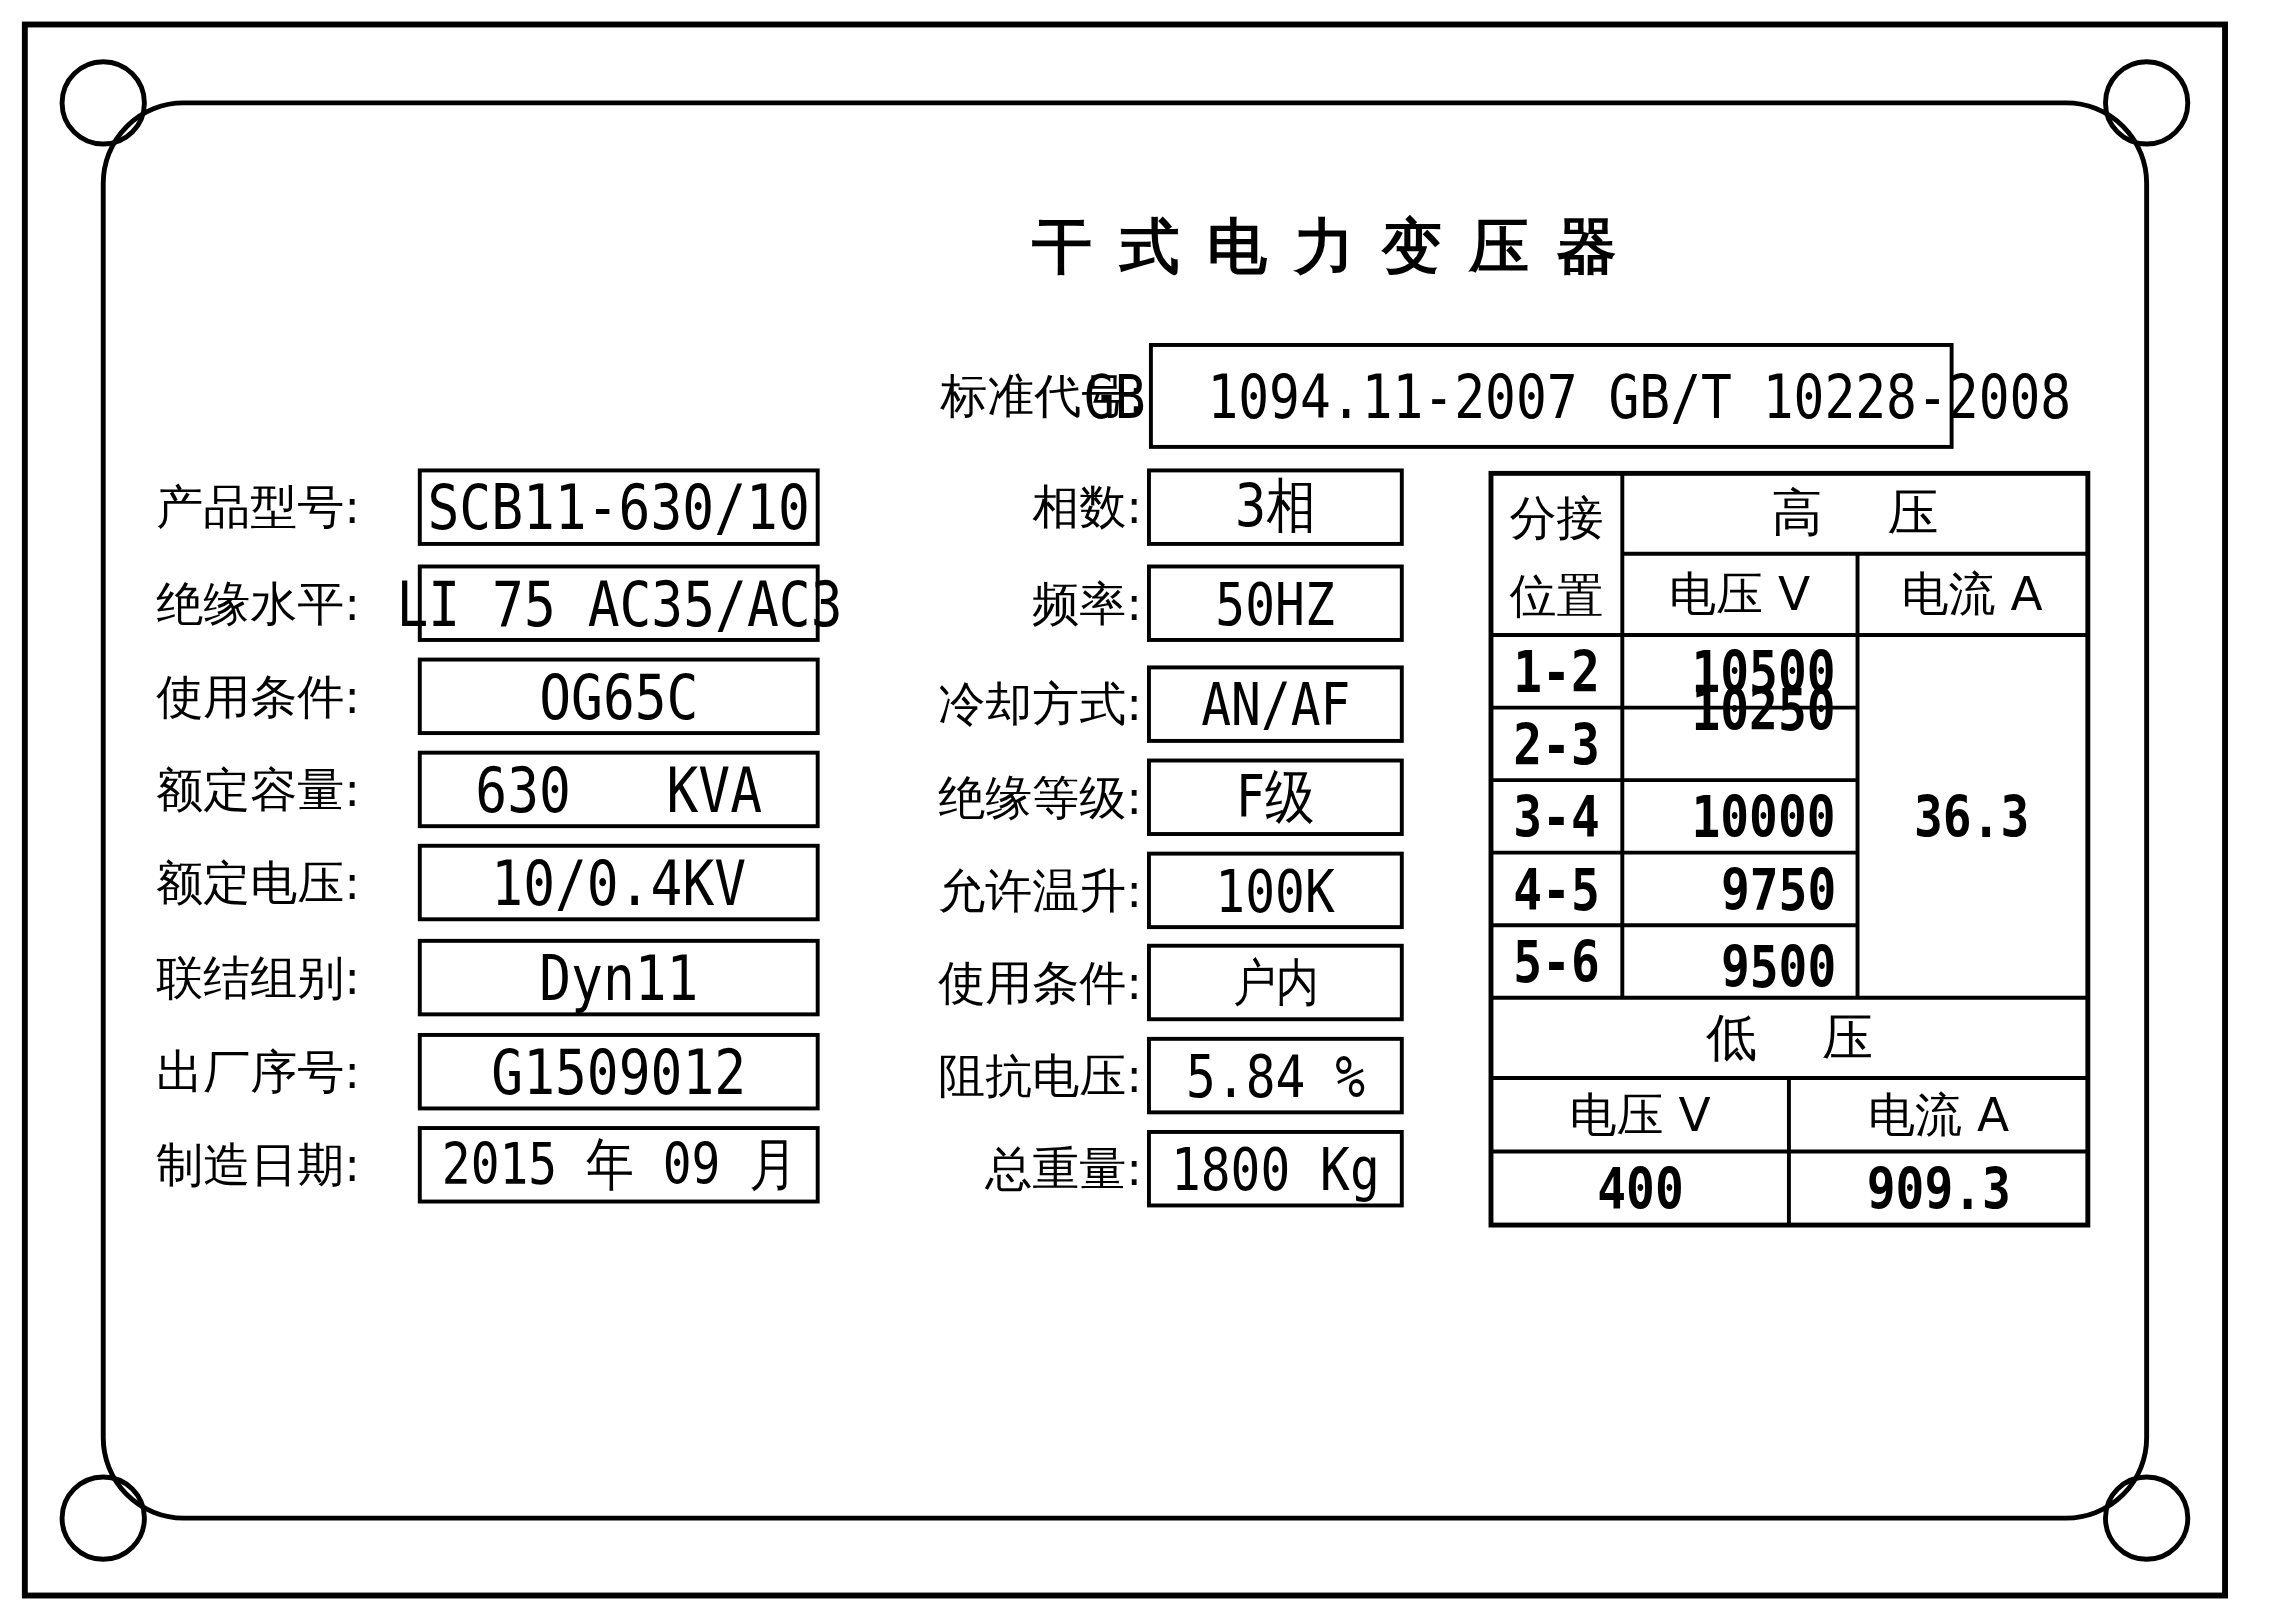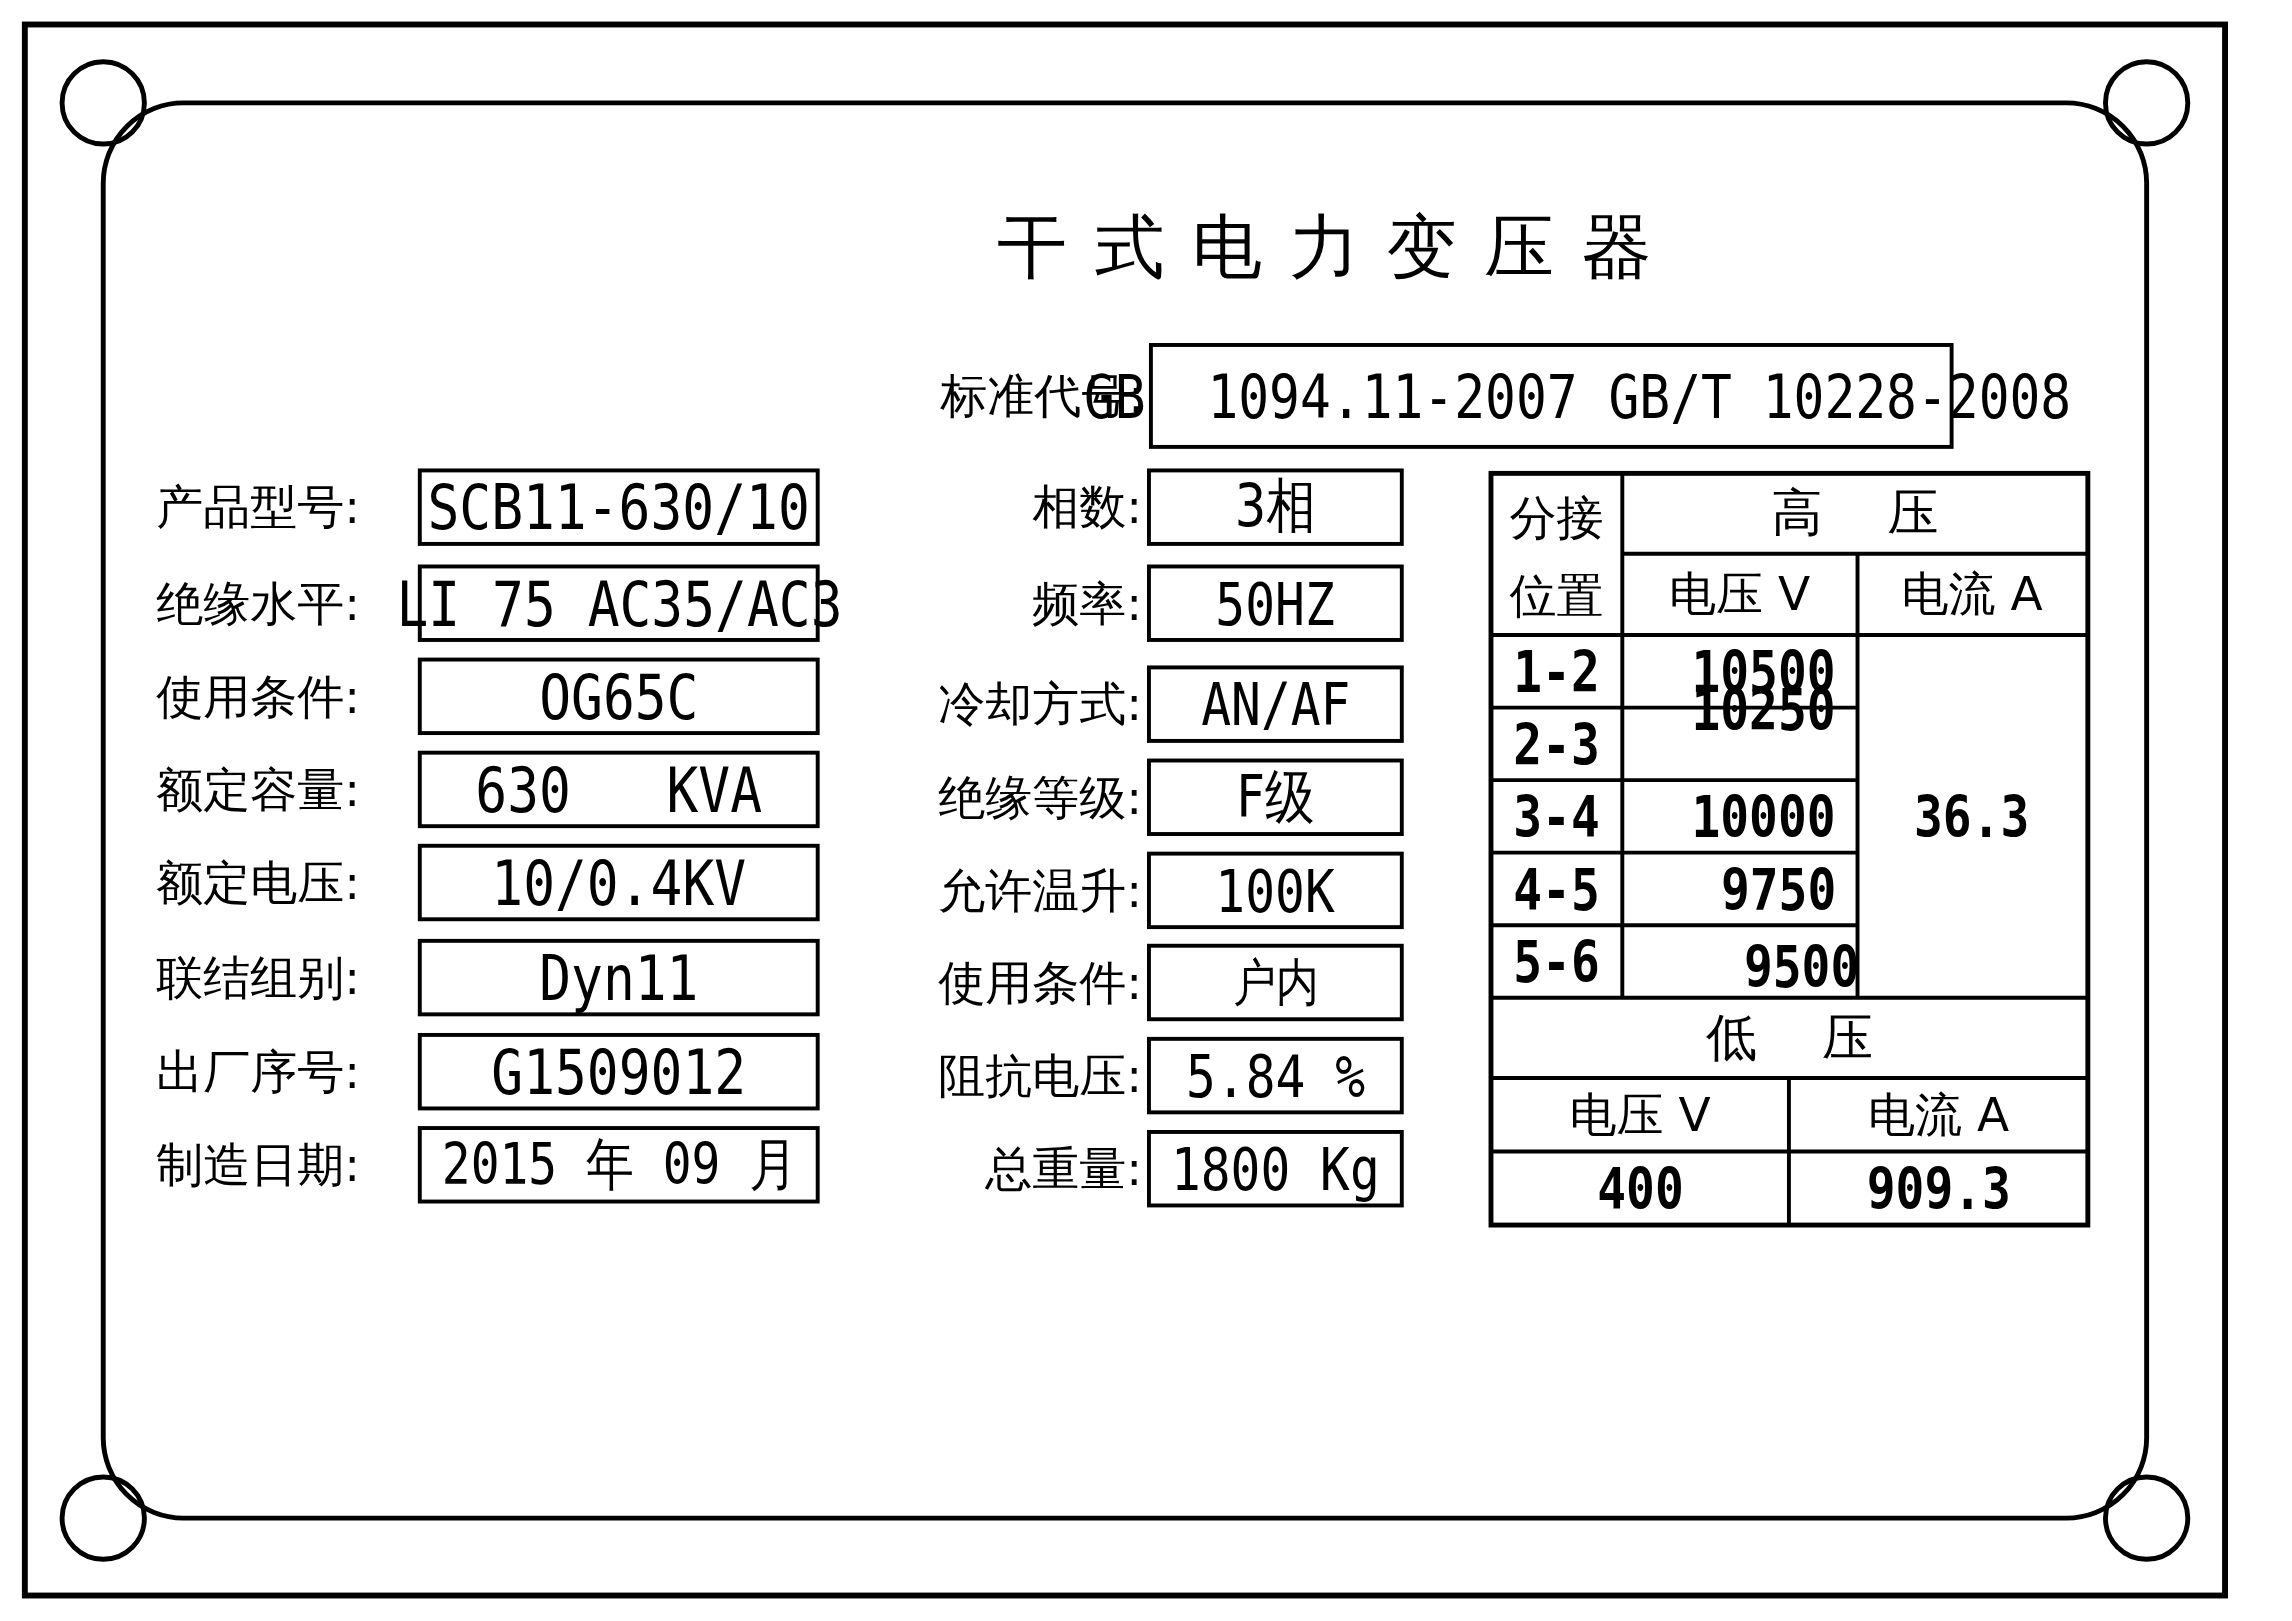--- a/index.html
+++ b/index.html
@@ -6,21 +6,21 @@
   .stage{position:relative;width:2293px;height:1621px;background:#ffffff;overflow:hidden;
          font-family:"DejaVu Sans",sans-serif;color:#000;}
   svg.lines{position:absolute;left:0;top:0;}
   .abs{position:absolute;display:flex;align-items:center;}
   .c{justify-content:center;}
   .r{justify-content:flex-end;}
   .lbl{font-family:"DejaVu Sans",sans-serif;font-size:47px;white-space:pre;}
   .cad{font-family:"DejaVu Sans Mono",monospace;}
   .cad>span{display:inline-block;transform:scaleX(0.84);transform-origin:center center;white-space:pre;}
   .cad.r>span{transform-origin:right center;}
-  .title{font-size:70px;letter-spacing:27.4px;white-space:pre;font-weight:normal;}
+  .title{font-size:60px;letter-spacing:27.4px;white-space:pre;font-weight:bold;}
   .hd{font-size:47px;white-space:pre;}
   .bighd{font-size:51px;white-space:pre;}
   .num{font-size:57px;font-weight:bold;}
   .val{font-size:63px;}
   .mval{font-size:59px;}
 </style>
 </head>
 <body>
 
 <div class="stage">
@@ -173,21 +173,21 @@
     </div>
   <div class="abs r cad num" style="left:1622px;top:673px;width:214px;height:73px;">
       <span>10250</span>
     </div>
   <div class="abs r cad num" style="left:1622px;top:780px;width:214px;height:73px;">
       <span>10000</span>
     </div>
   <div class="abs r cad num" style="left:1622px;top:853px;width:214px;height:73px;">
       <span>9750</span>
     </div>
-  <div class="abs r cad num" style="left:1622px;top:925px;width:214px;height:84px;margin-left:23px;">
+  <div class="abs r cad num" style="left:1622px;top:925px;width:214px;height:84px;">
       <span>9500</span>
     </div>
 
   <div class="abs c cad num" style="left:1857px;top:635px;width:230px;height:363px;">
       <span>36.3</span>
     </div>
 
   <div class="abs c bighd" style="left:1491px;top:998px;width:597px;height:80px;">低    压</div>
   <div class="abs c hd" style="left:1491px;top:1078px;width:298px;height:74px;">电压 V</div>
   <div class="abs c hd" style="left:1789px;top:1078px;width:299px;height:74px;">电流 A</div>

